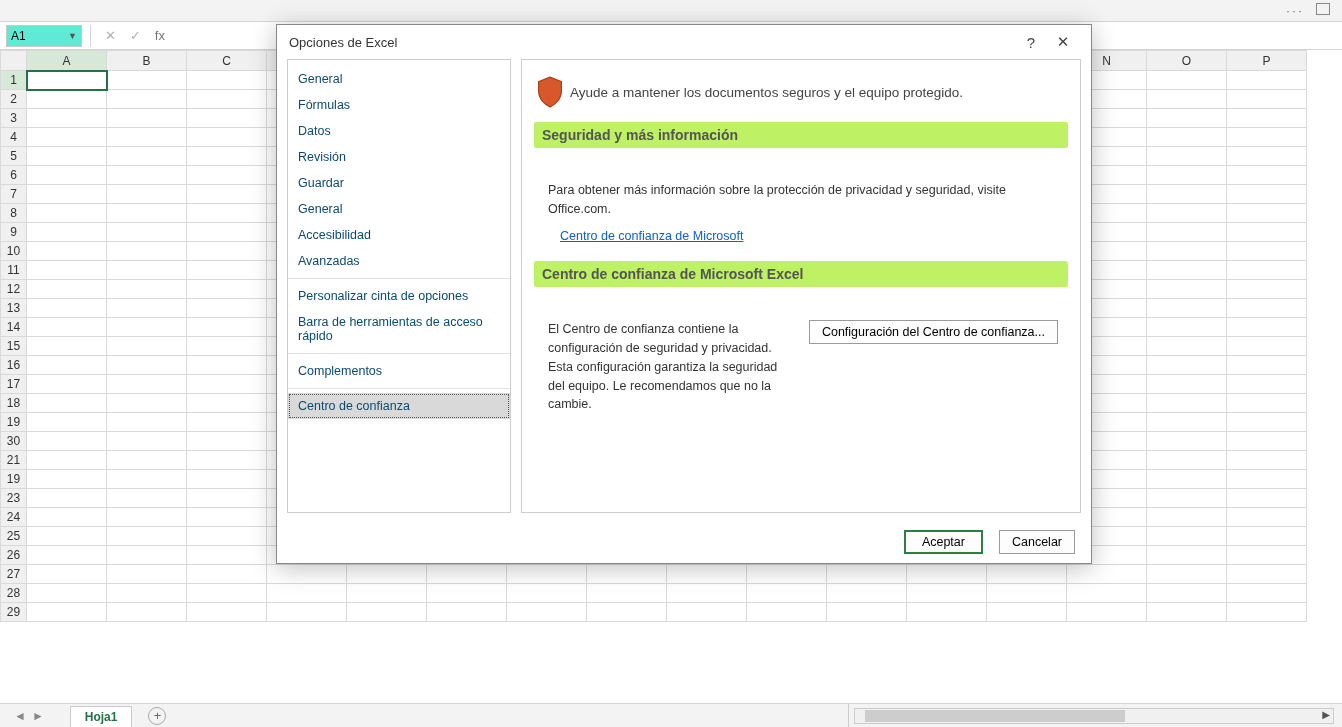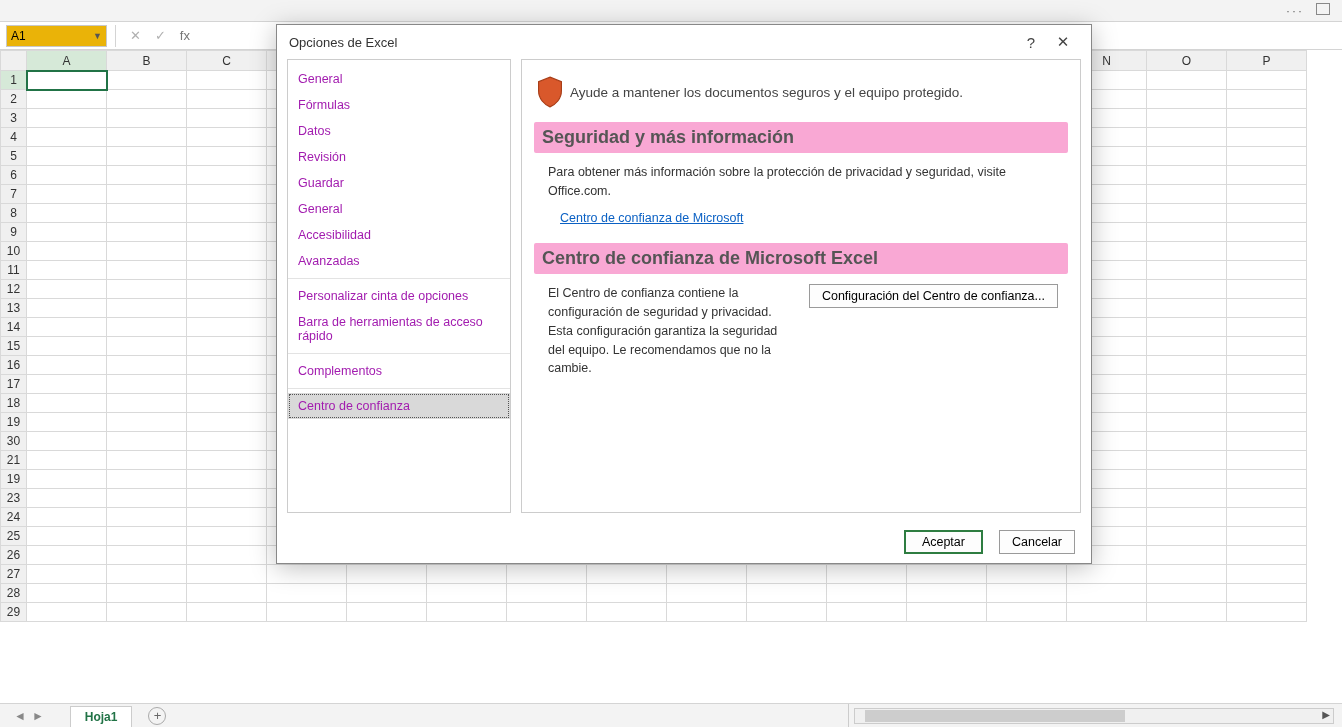--- a/index.html
+++ b/index.html
@@ -5,21 +5,21 @@
 * { box-sizing: border-box; margin: 0; padding: 0; font-family: "Segoe UI", Tahoma, sans-serif; }
 html, body { width: 1342px; height: 727px; overflow: hidden; background: #e6e6e6; }
 
 
 .topbar { height: 22px; background: #f3f3f3; border-bottom: 1px solid #d4d4d4; position: relative; }
 .topbar .dots { position: absolute; right: 38px; top: 4px; color: #666; letter-spacing: 2px; font-size: 12px; }
 .topbar .winicon { position: absolute; right: 12px; top: 3px; width: 14px; height: 12px; border: 1px solid #888; }
 
 
 .fbar-row { height: 28px; background: #fff; display: flex; align-items: center; border-bottom: 1px solid #d4d4d4; }
-.namebox { width: 101px; height: 22px; margin-left: 6px; border: 1px solid #c8c8c8; display: flex; align-items: center; justify-content: space-between; padding: 0 4px; font-size: 12px; background: #eab308; }
+.namebox { width: 76px; height: 22px; margin-left: 6px; border: 1px solid #c8c8c8; display: flex; align-items: center; justify-content: space-between; padding: 0 4px; font-size: 12px; background: #5eead4; }
 .namebox .dd { font-size: 9px; color: #555; }
 .divider { width: 1px; height: 22px; background: #d4d4d4; margin: 0 8px; }
 .fx-icons { display: flex; align-items: center; gap: 14px; color: #b0b0b0; font-size: 13px; padding-left: 6px; }
 .fx-icons .fx { color: #777; font-size: 13px; }
 .formula-input { flex: 1; height: 22px; border: none; font-size: 12px; padding-left: 10px; }
 
 
 .sheet-wrap { position: relative; height: calc(727px - 22px - 28px - 24px); background: #fff; }
 .sheet { border-collapse: collapse; table-layout: fixed; }
 .sheet th, .sheet td { border: 1px solid #d9d9d9; font-size: 12px; font-weight: normal; color: #333; }
@@ -42,29 +42,29 @@
 .hscroll .thumb { position: absolute; left: 10px; top: 1px; width: 260px; height: 12px; background: #cdcdcd; }
 .hscroll .rbtn { position: absolute; right: 0; top: 0; width: 14px; height: 14px; text-align: center; font-size: 10px; color: #555; }
 
 
 .dialog { position: absolute; left: 276px; top: 24px; width: 816px; height: 540px; background: #fff; border: 1px solid #888; box-shadow: 0 4px 24px rgba(0,0,0,0.25); display: flex; flex-direction: column; }
 .dlg-title { height: 34px; display: flex; align-items: center; padding: 0 12px; font-size: 13px; color: #333; }
 .dlg-title .spacer { flex: 1; }
 .dlg-title .help, .dlg-title .close { width: 32px; text-align: center; font-size: 15px; color: #444; cursor: pointer; }
 .dlg-body { flex: 1; display: flex; gap: 10px; padding: 0 10px 8px 10px; overflow: hidden; }
 .dlg-nav { width: 224px; border: 1px solid #ccc; background: #fff; padding-top: 6px; }
-.dlg-nav .item { padding: 6px 10px; font-size: 12.5px; color: #a21caf; cursor: pointer; }
+.dlg-nav .item { padding: 6px 10px; font-size: 12.5px; color: #0c4a6e; cursor: pointer; }
 .dlg-nav .sep { height: 1px; background: #e3e3e3; margin: 4px 0; }
 .dlg-nav .item.active { background: #d9d9d9; outline: 1px dotted #555; outline-offset: -2px; }
 .dlg-content { flex: 1; border: 1px solid #ccc; padding: 10px 12px; overflow: auto; font-size: 12.5px; color: #333; }
 .hero { display: flex; align-items: center; gap: 6px; padding: 6px 2px 14px 2px; }
 .hero .shield { width: 28px; height: 32px; }
 .hero .htext { font-size: 13.5px; color: #444; }
-.section-h { background: #f9a8d4; color: #555; font-weight: 600; padding: 5px 8px; font-size: 18px; border-radius: 2px; }
-.section-body { padding: 10px 10px 16px 14px; font-size: 12.5px; line-height: 1.5; }
+.section-h { background: #bef264; color: #555; font-weight: 600; padding: 5px 8px; font-size: 14px; border-radius: 2px; }
+.section-body { padding: 25px 10px 16px 14px; font-size: 12.5px; line-height: 1.5; margin-top: 8px; }
 .section-body a { color: #0b61c4; text-decoration: underline; display: inline-block; margin-top: 8px; margin-left: 12px; }
 .trust-row { display: flex; gap: 16px; align-items: flex-start; }
 .trust-row .desc { flex: 1; max-width: 300px; }
 .btn { background: #fdfdfd; border: 1px solid #9a9a9a; padding: 4px 12px; font-size: 12.5px; cursor: pointer; }
 .dlg-footer { height: 42px; display: flex; align-items: center; justify-content: flex-end; gap: 16px; padding-right: 16px; }
 .btn.primary { border: 2px solid #2e7d41; padding: 3px 16px; }
 </style>
 </head>
 <body>
 

